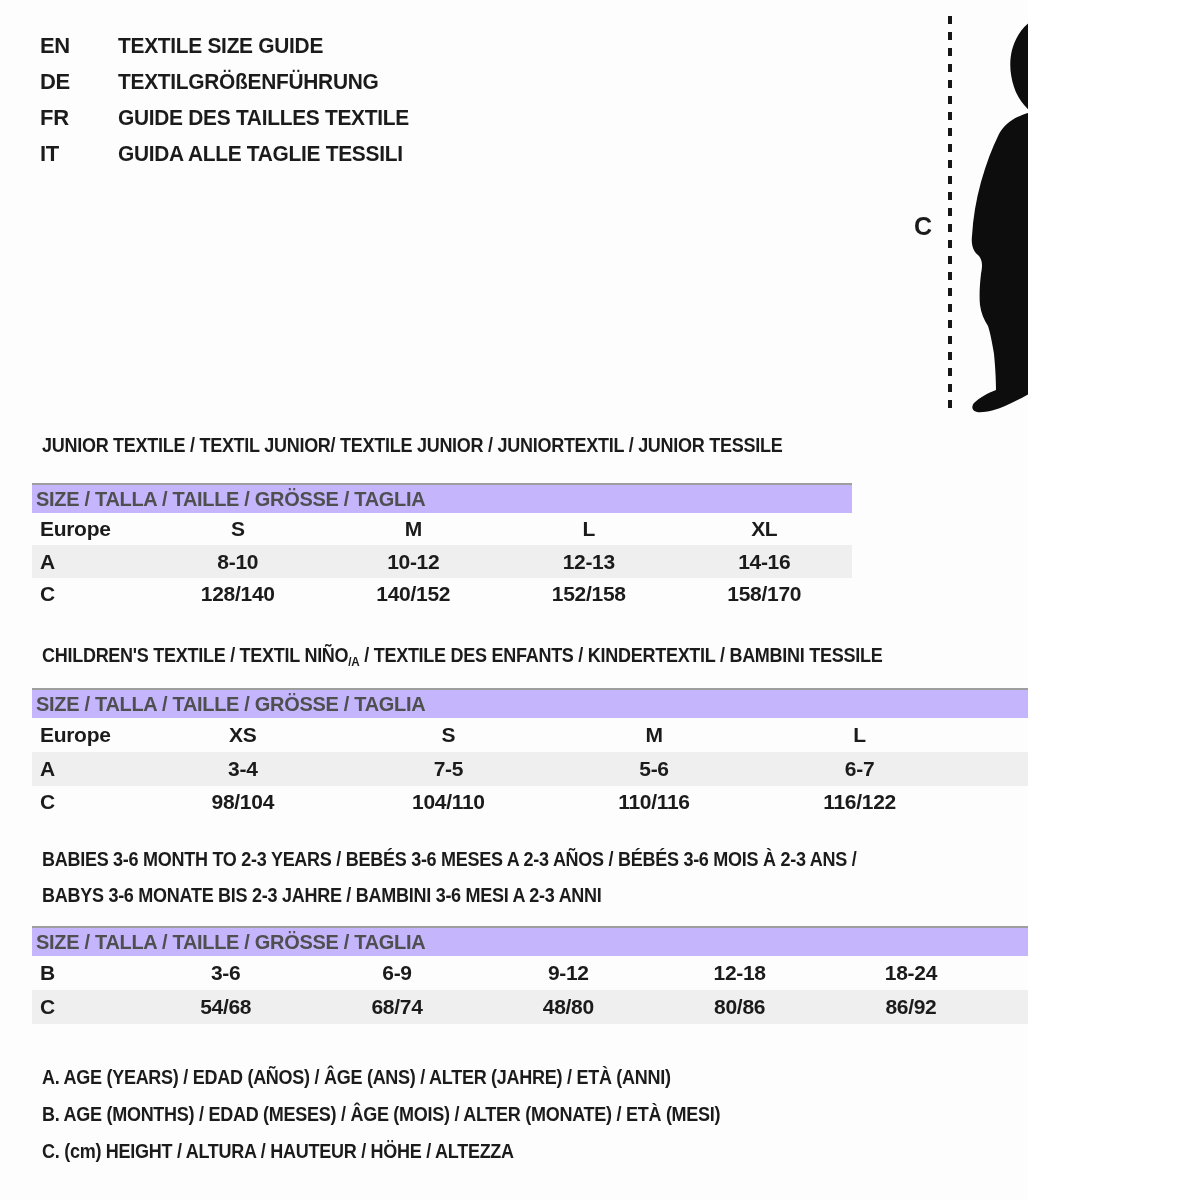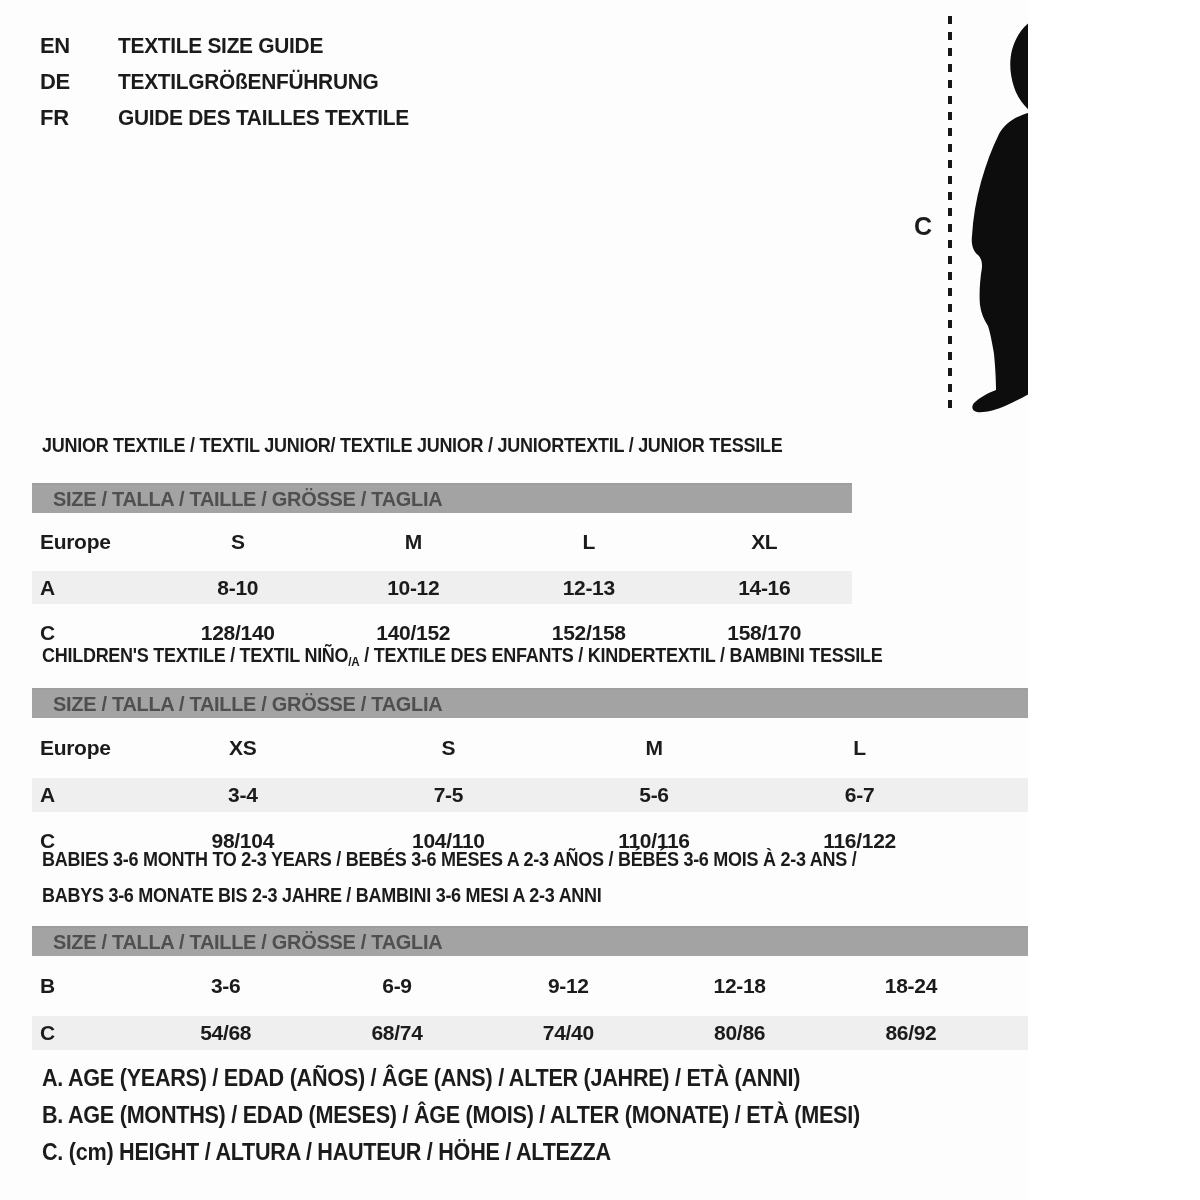--- a/index.html
+++ b/index.html
@@ -29,54 +29,58 @@
   
   .sec-title{
     position:absolute;left:42px;margin:0;font-size:20px;font-weight:bold;
     white-space:nowrap;transform:scaleX(0.9);transform-origin:left center;
   }
   .sub{font-size:13px;vertical-align:-4px;}
   
   .sg-table{position:absolute;left:32px;}
   .bar{
     height:28px;line-height:28px;
-    background:#a3a3a3;border-top:2px solid #9e9e9e;
-    color:#4f4f4f;font-size:21px;padding-left:21px;
+    background:#c4b5fd;border-top:2px solid #9e9e9e;
+    color:#4f4f4f;font-size:21px;padding-left:4px;
     white-space:nowrap;
   }
   .bar-inner{display:inline-block;transform:scaleX(0.95);transform-origin:left center;}
-  .row{display:flex;align-items:center;font-size:21px;margin-top:13px;}
+  .row{display:flex;align-items:center;font-size:21px;}
   .row .lbl{padding-left:8px;box-sizing:border-box;text-align:left;}
   .row .cell{flex:1;text-align:center;}
   .t1 .lbl{flex:0 0 118px;}
   .t2 .lbl,.t3 .lbl{flex:0 0 108px;}
   .r-white{background:transparent;}
   .r-gray{background:#efefef;}
   .h32{height:32px;} .h33{height:33px;} .h34{height:34px;}
   
-  .legend{position:absolute;left:42px;top:1059px;font-size:24px;}
+  .legend{position:absolute;left:42px;top:1059px;font-size:20px;}
   .legend-line{height:37px;line-height:37px;white-space:nowrap;transform:scaleX(0.9);transform-origin:left center;}
 </style>
 </head>
 <body>
 
 <div class="canvas">
 
   <div class="lang-header">
     <div class="lang-row">
       <span class="lang-code">EN</span>
       <span class="lang-title">TEXTILE SIZE GUIDE</span>
     </div>
     <div class="lang-row">
       <span class="lang-code">DE</span>
       <span class="lang-title">TEXTILGRÖßENFÜHRUNG</span>
     </div>
     <div class="lang-row">
       <span class="lang-code">FR</span>
       <span class="lang-title">GUIDE DES TAILLES TEXTILE</span>
+    </div>
+    <div class="lang-row">
+      <span class="lang-code">IT</span>
+      <span class="lang-title">GUIDA ALLE TAGLIE TESSILI</span>
     </div>
   </div>
 
   <div class="measure-line"></div>
   <div class="measure-label">C</div>
   <svg class="baby-svg" width="176" height="406" viewBox="0 0 172 406">
     <path fill="#0d0d0d" d="M80,3
       C97,4 111,14 118,30 C122,38 124,48 122,58
       C127,58 131,63 131,70 C131,77 127,81 121,80
       C117,91 110,100 101,105
@@ -175,21 +179,21 @@
       <span class="cell">6-9</span>
       <span class="cell">9-12</span>
       <span class="cell">12-18</span>
       <span class="cell">18-24</span>
       <span class="cell">24-36</span>
     </div>
     <div class="row r-gray h34">
       <span class="lbl">C</span>
       <span class="cell">54/68</span>
       <span class="cell">68/74</span>
-      <span class="cell">74/40</span>
+      <span class="cell">48/80</span>
       <span class="cell">80/86</span>
       <span class="cell">86/92</span>
       <span class="cell">92/98</span>
     </div>
   </div>
 
   <div class="legend">
     <div class="legend-line">A. AGE (YEARS) / EDAD (AÑOS) / ÂGE (ANS) / ALTER (JAHRE) / ETÀ (ANNI)</div>
     <div class="legend-line">B. AGE (MONTHS) / EDAD (MESES) / ÂGE (MOIS) / ALTER (MONATE) / ETÀ (MESI)</div>
     <div class="legend-line">C. (cm) HEIGHT / ALTURA / HAUTEUR / HÖHE / ALTEZZA</div>

